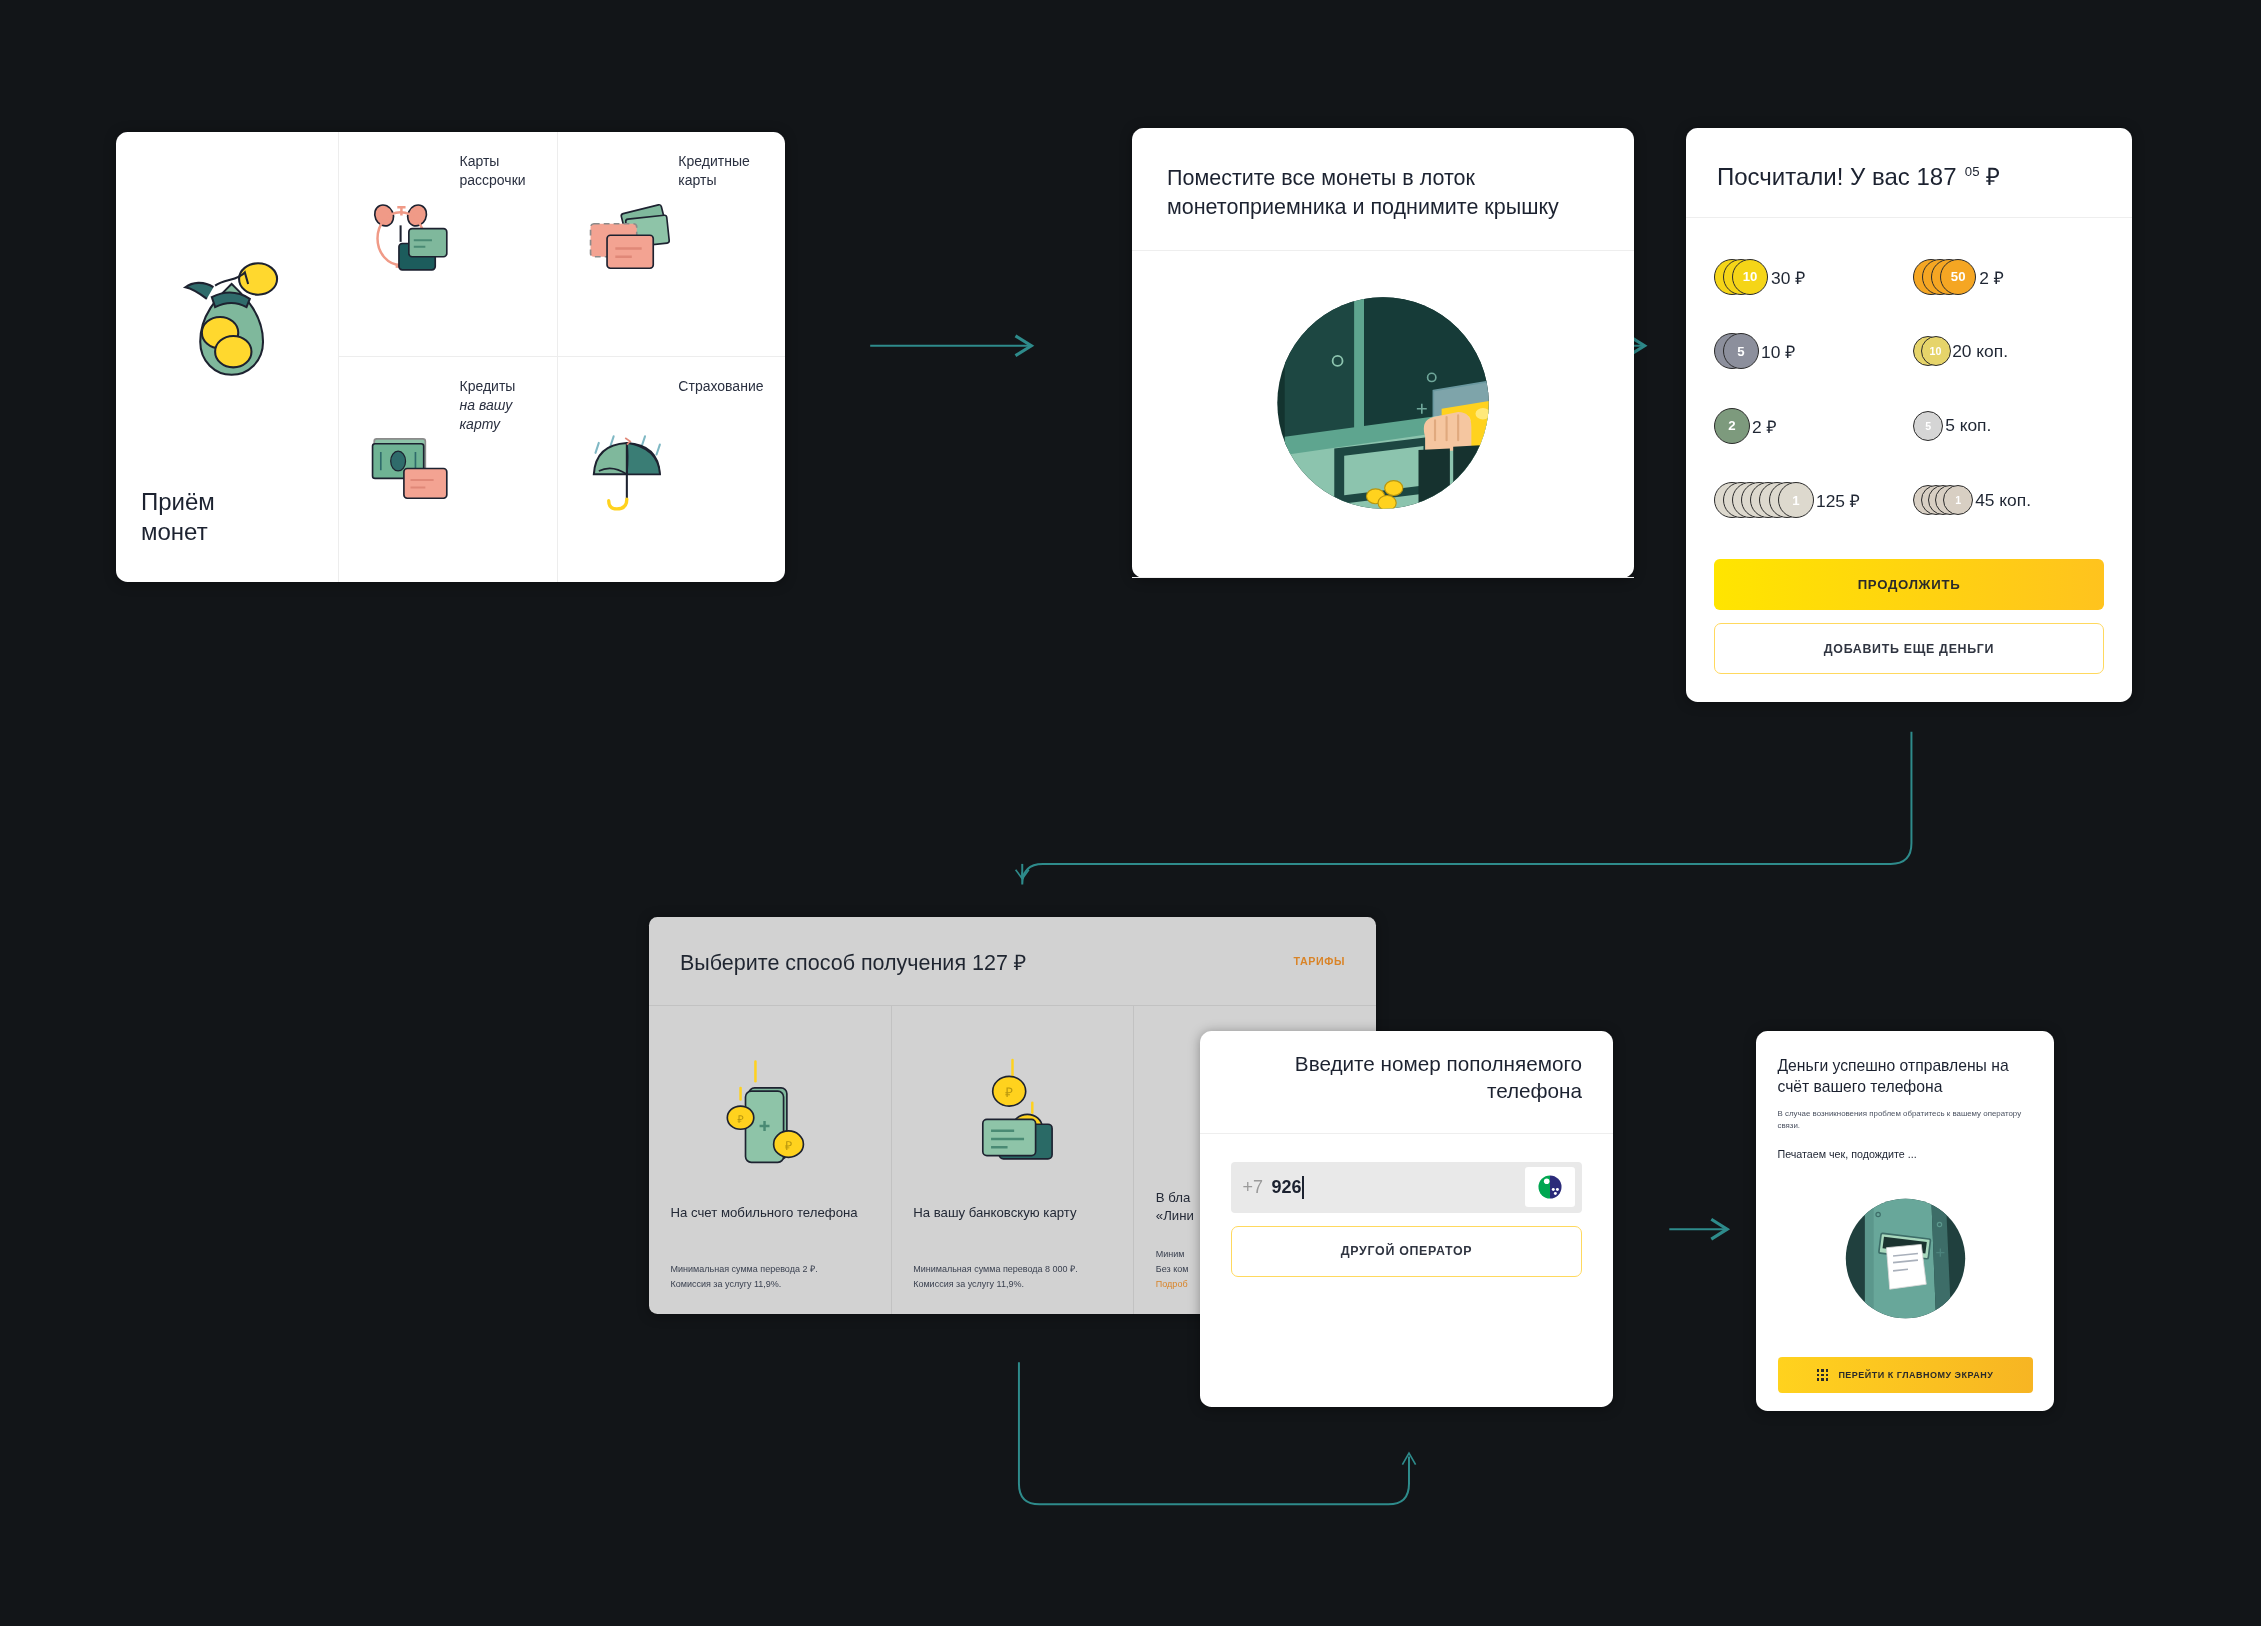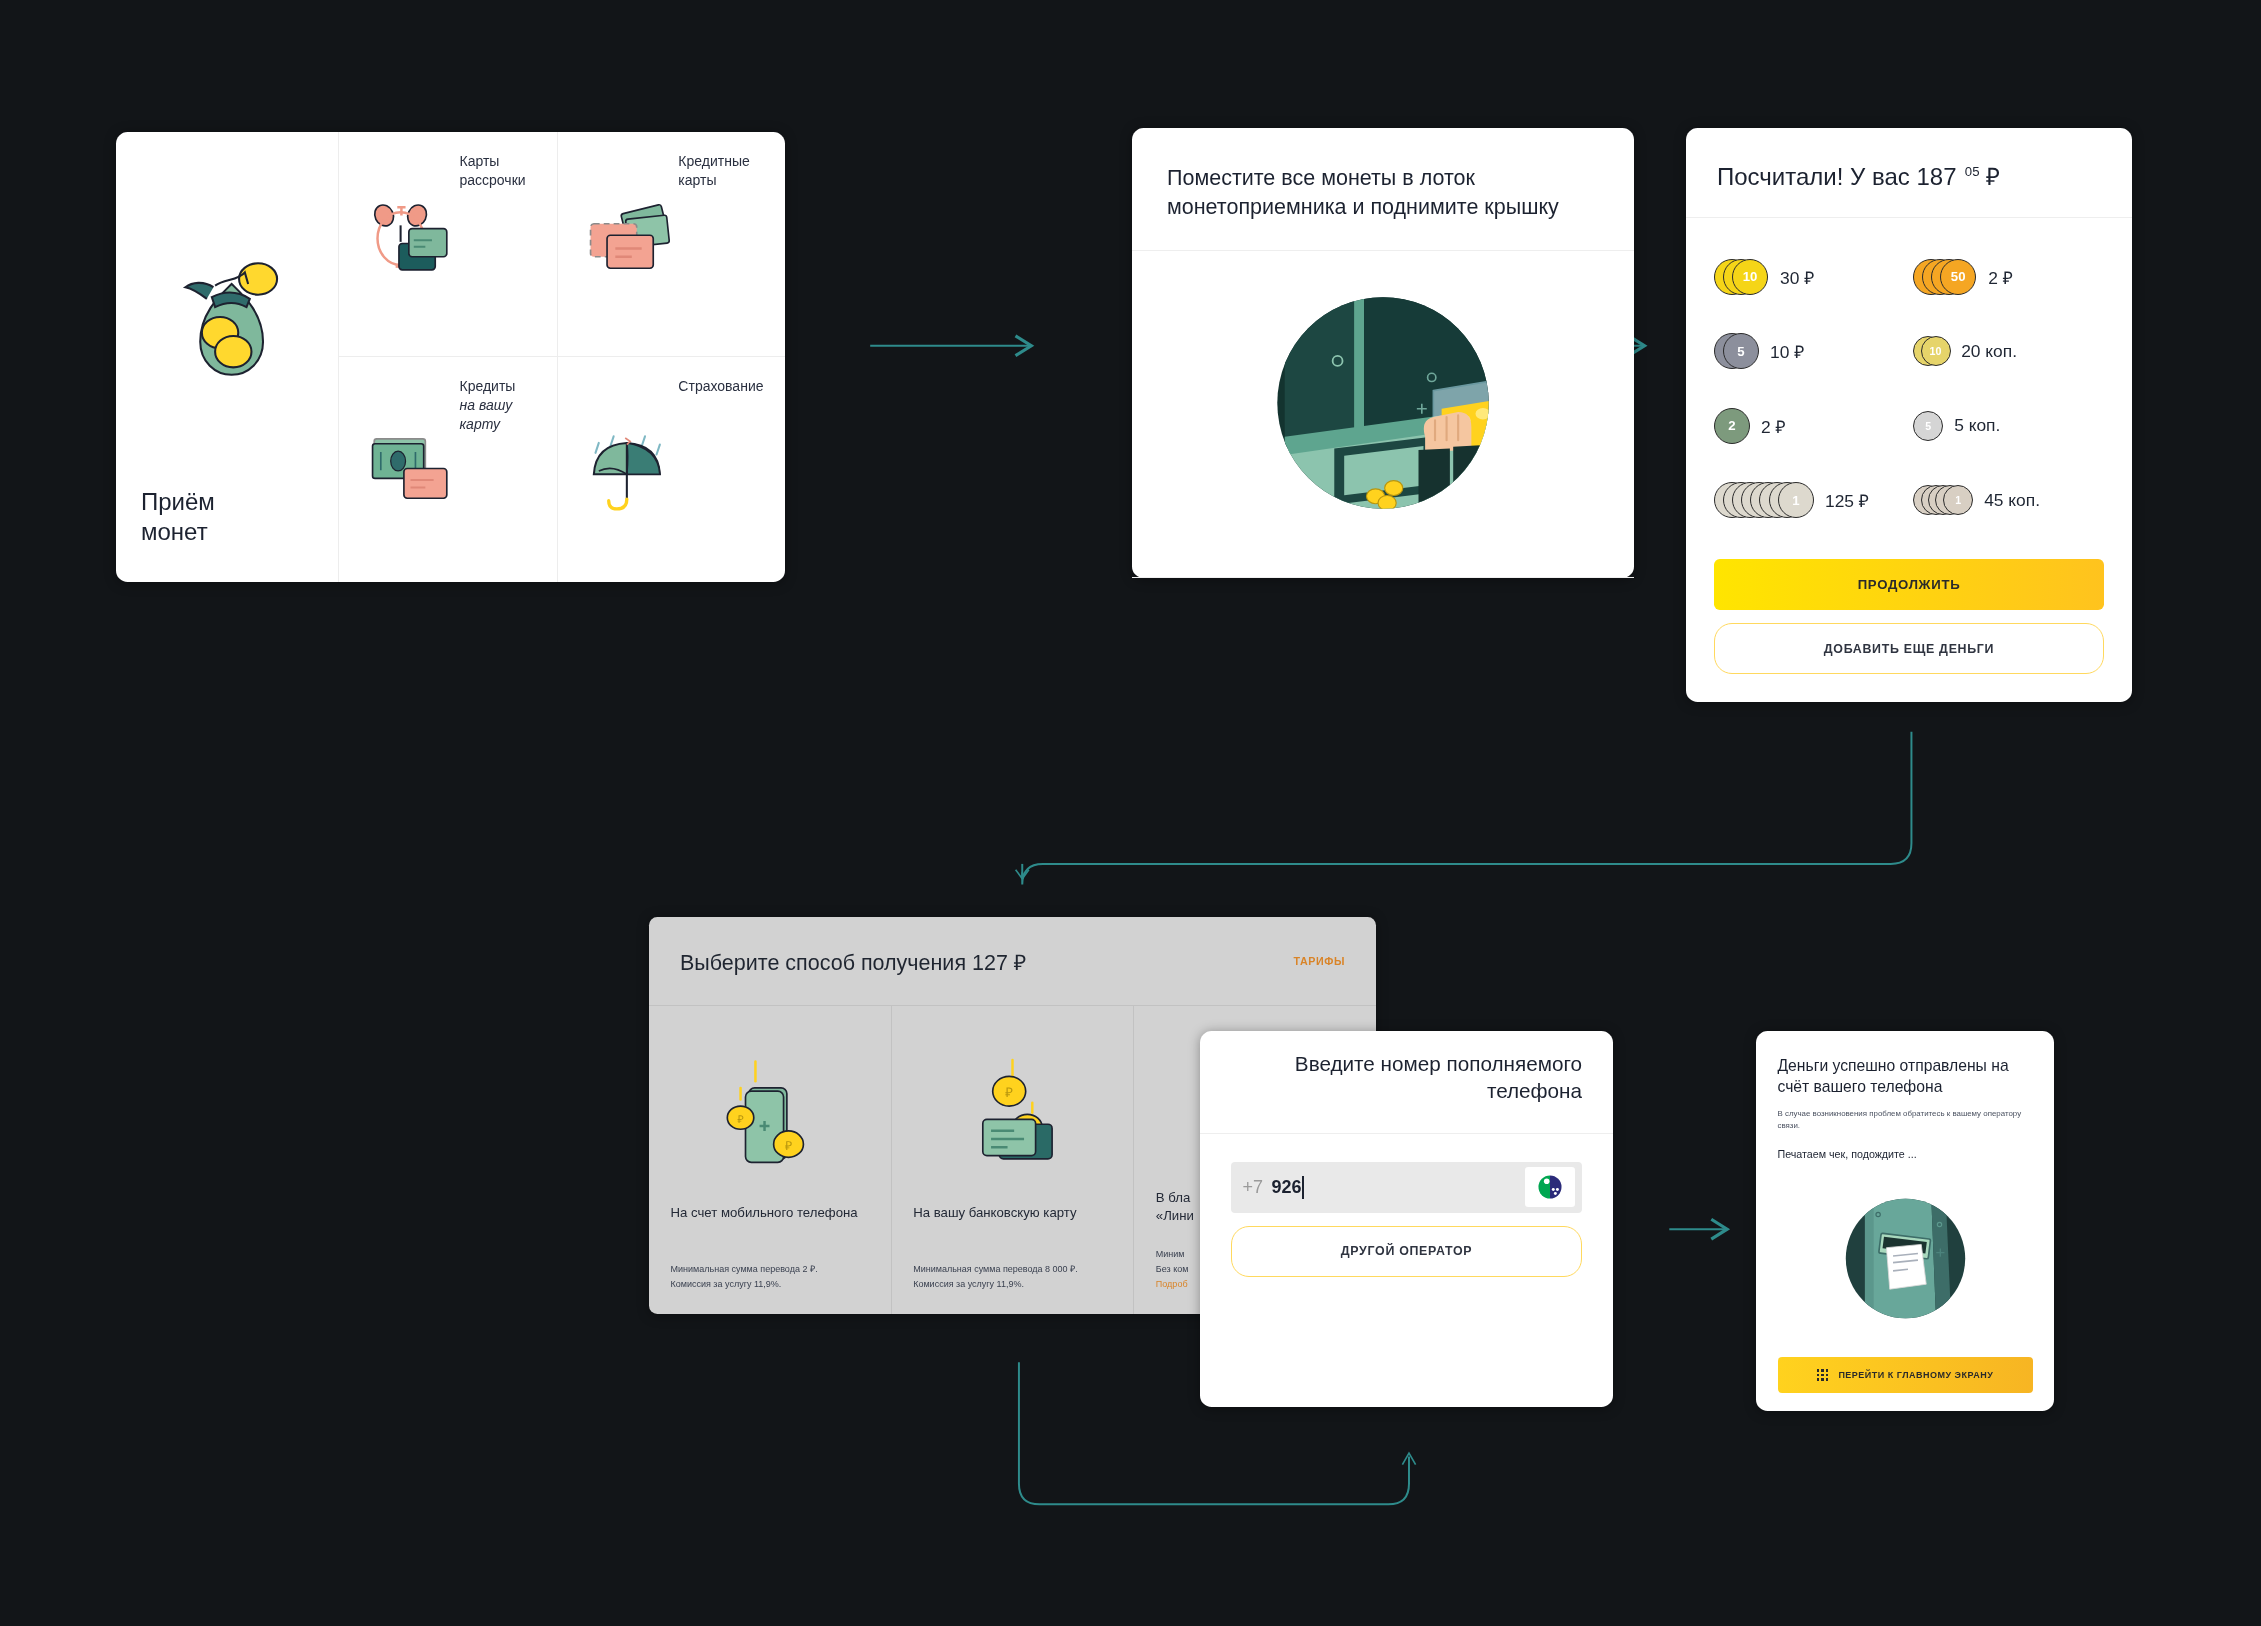--- a/index.html
+++ b/index.html
@@ -51,39 +51,39 @@
   
   #card-count { left: 1686px; top: 128px; width: 446px; height: 574px; display: flex; flex-direction: column; }
   #card-count .head { padding: 31px 31px 25px 31px; border-bottom: 0.8px solid #eeeeee; }
   #card-count .head h2 { font-size: 24px; font-weight: 400; color: #1c2230; white-space: nowrap; }
   #card-count .head h2 sup { font-size: 13.2px; vertical-align: super; margin-left: 8.3px; }
   #card-count .head h2 .rub { margin-left: 6.6px; }
   #coin-grid {
     flex: 1; display: grid; grid-template-columns: 1fr 1fr;
     grid-auto-rows: 1fr; padding: 21.5px 28px 6.6px 28px; column-gap: 8.3px;
   }
-  .coin-row { display: flex; align-items: center; gap: 11px; }
+  .coin-row { display: flex; align-items: center; gap: 2px; }
   .coin-row .amt { font-size: 17.4px; color: #1f2633; white-space: nowrap; }
   .stack { position: relative; height: 43px; display: flex; align-items: center; }
   .coin {
     width: 36px; height: 36px; border-radius: 50%;
     border: 1.7px solid #2b2b2b; position: absolute;
     display: flex; align-items: center; justify-content: center;
     font-size: 13.2px; font-weight: 700; color: #ffffff;
   }
   .coin.small { width: 30px; height: 30px; font-size: 10.7px; }
   #card-count .btns { padding: 15px 28px 28px 28px; }
   .btn-primary {
     display: block; width: 100%; height: 51px; border: none; border-radius: 5.8px;
     background: linear-gradient(90deg,#ffe500 0%, #ffc31e 100%);
     font-size: 13.2px; font-weight: 700; letter-spacing: 0.7px; color: #2a2a2a;
     cursor: pointer; font-family: inherit;
   }
   .btn-outline {
-    display: block; width: 100%; height: 51px; margin-top: 13.2px; border-radius: 18px;
+    display: block; width: 100%; height: 51px; margin-top: 13.2px; border-radius: 7px;
     background: #ffffff; border: 1.2px solid #ffd95e;
     font-size: 12.4px; font-weight: 700; letter-spacing: 0.7px; color: #2f3440;
     cursor: pointer; font-family: inherit;
   }
 
   
   #card-payout {
     left: 649px; top: 917px; width: 727px; height: 397px;
     background: #d2d2d2; border-radius: 8.3px; display: flex; flex-direction: column;
     box-shadow: 0 1.7px 11.6px rgba(0,0,0,0.35); position: absolute;

